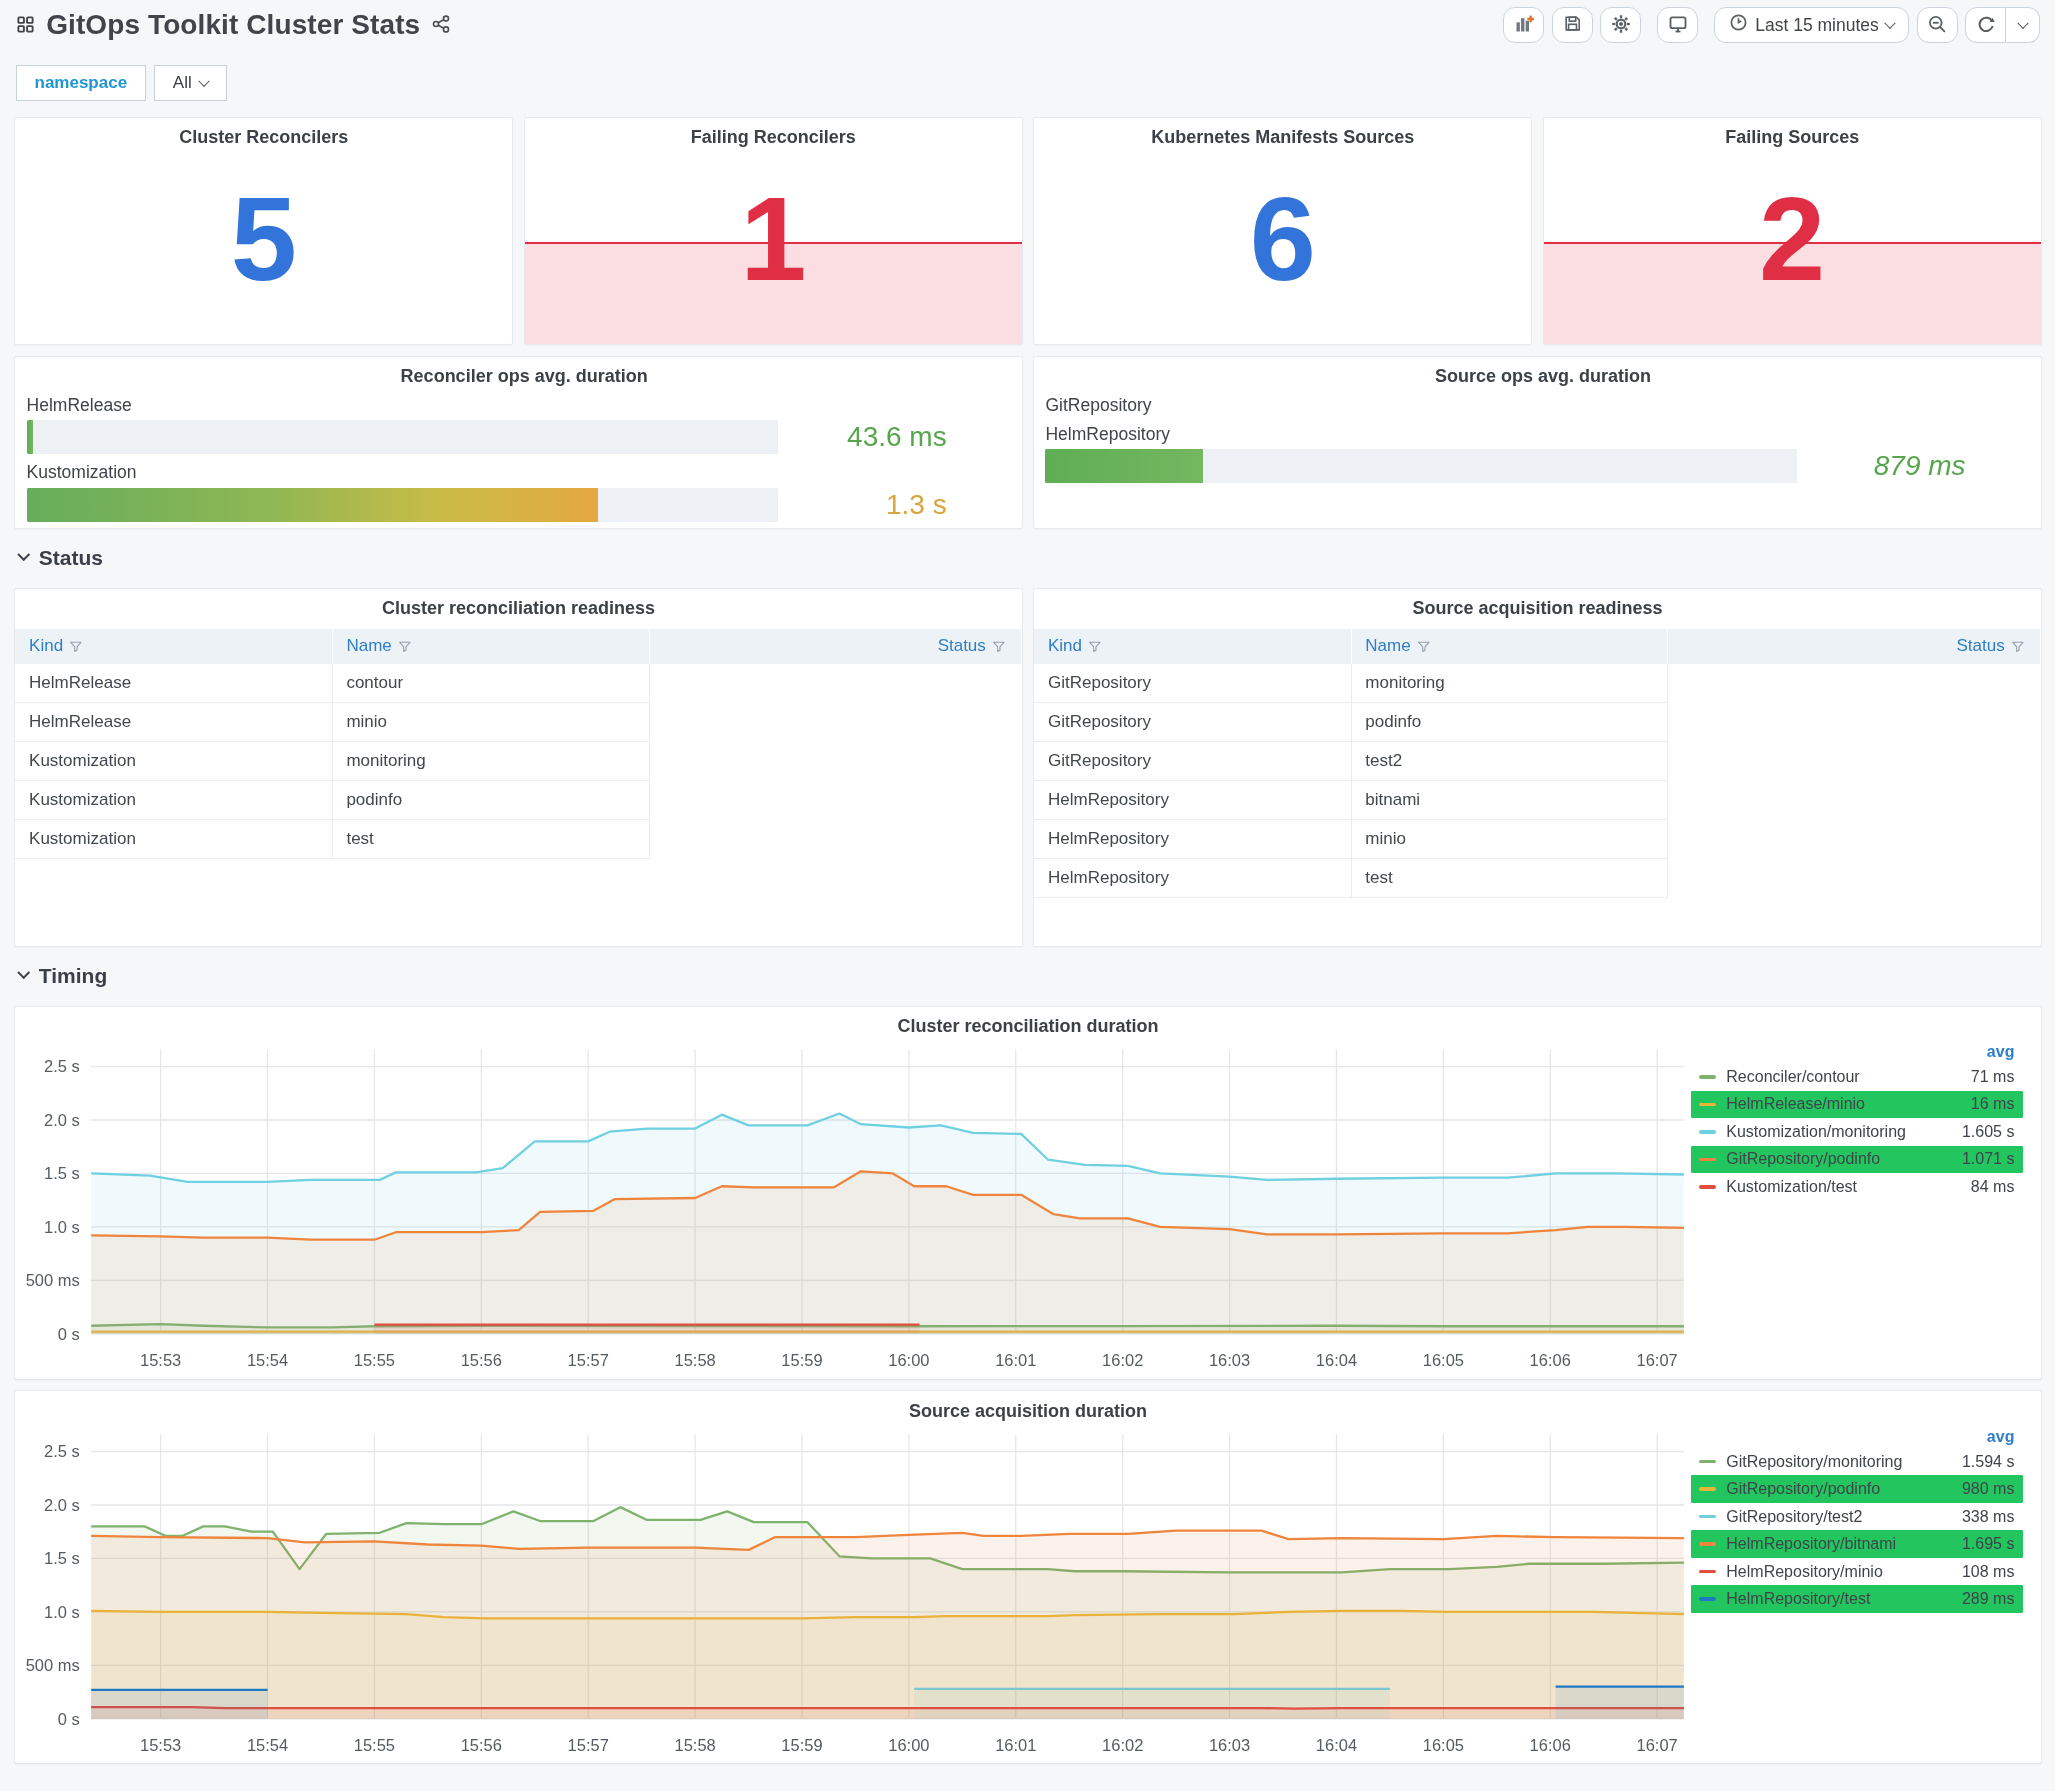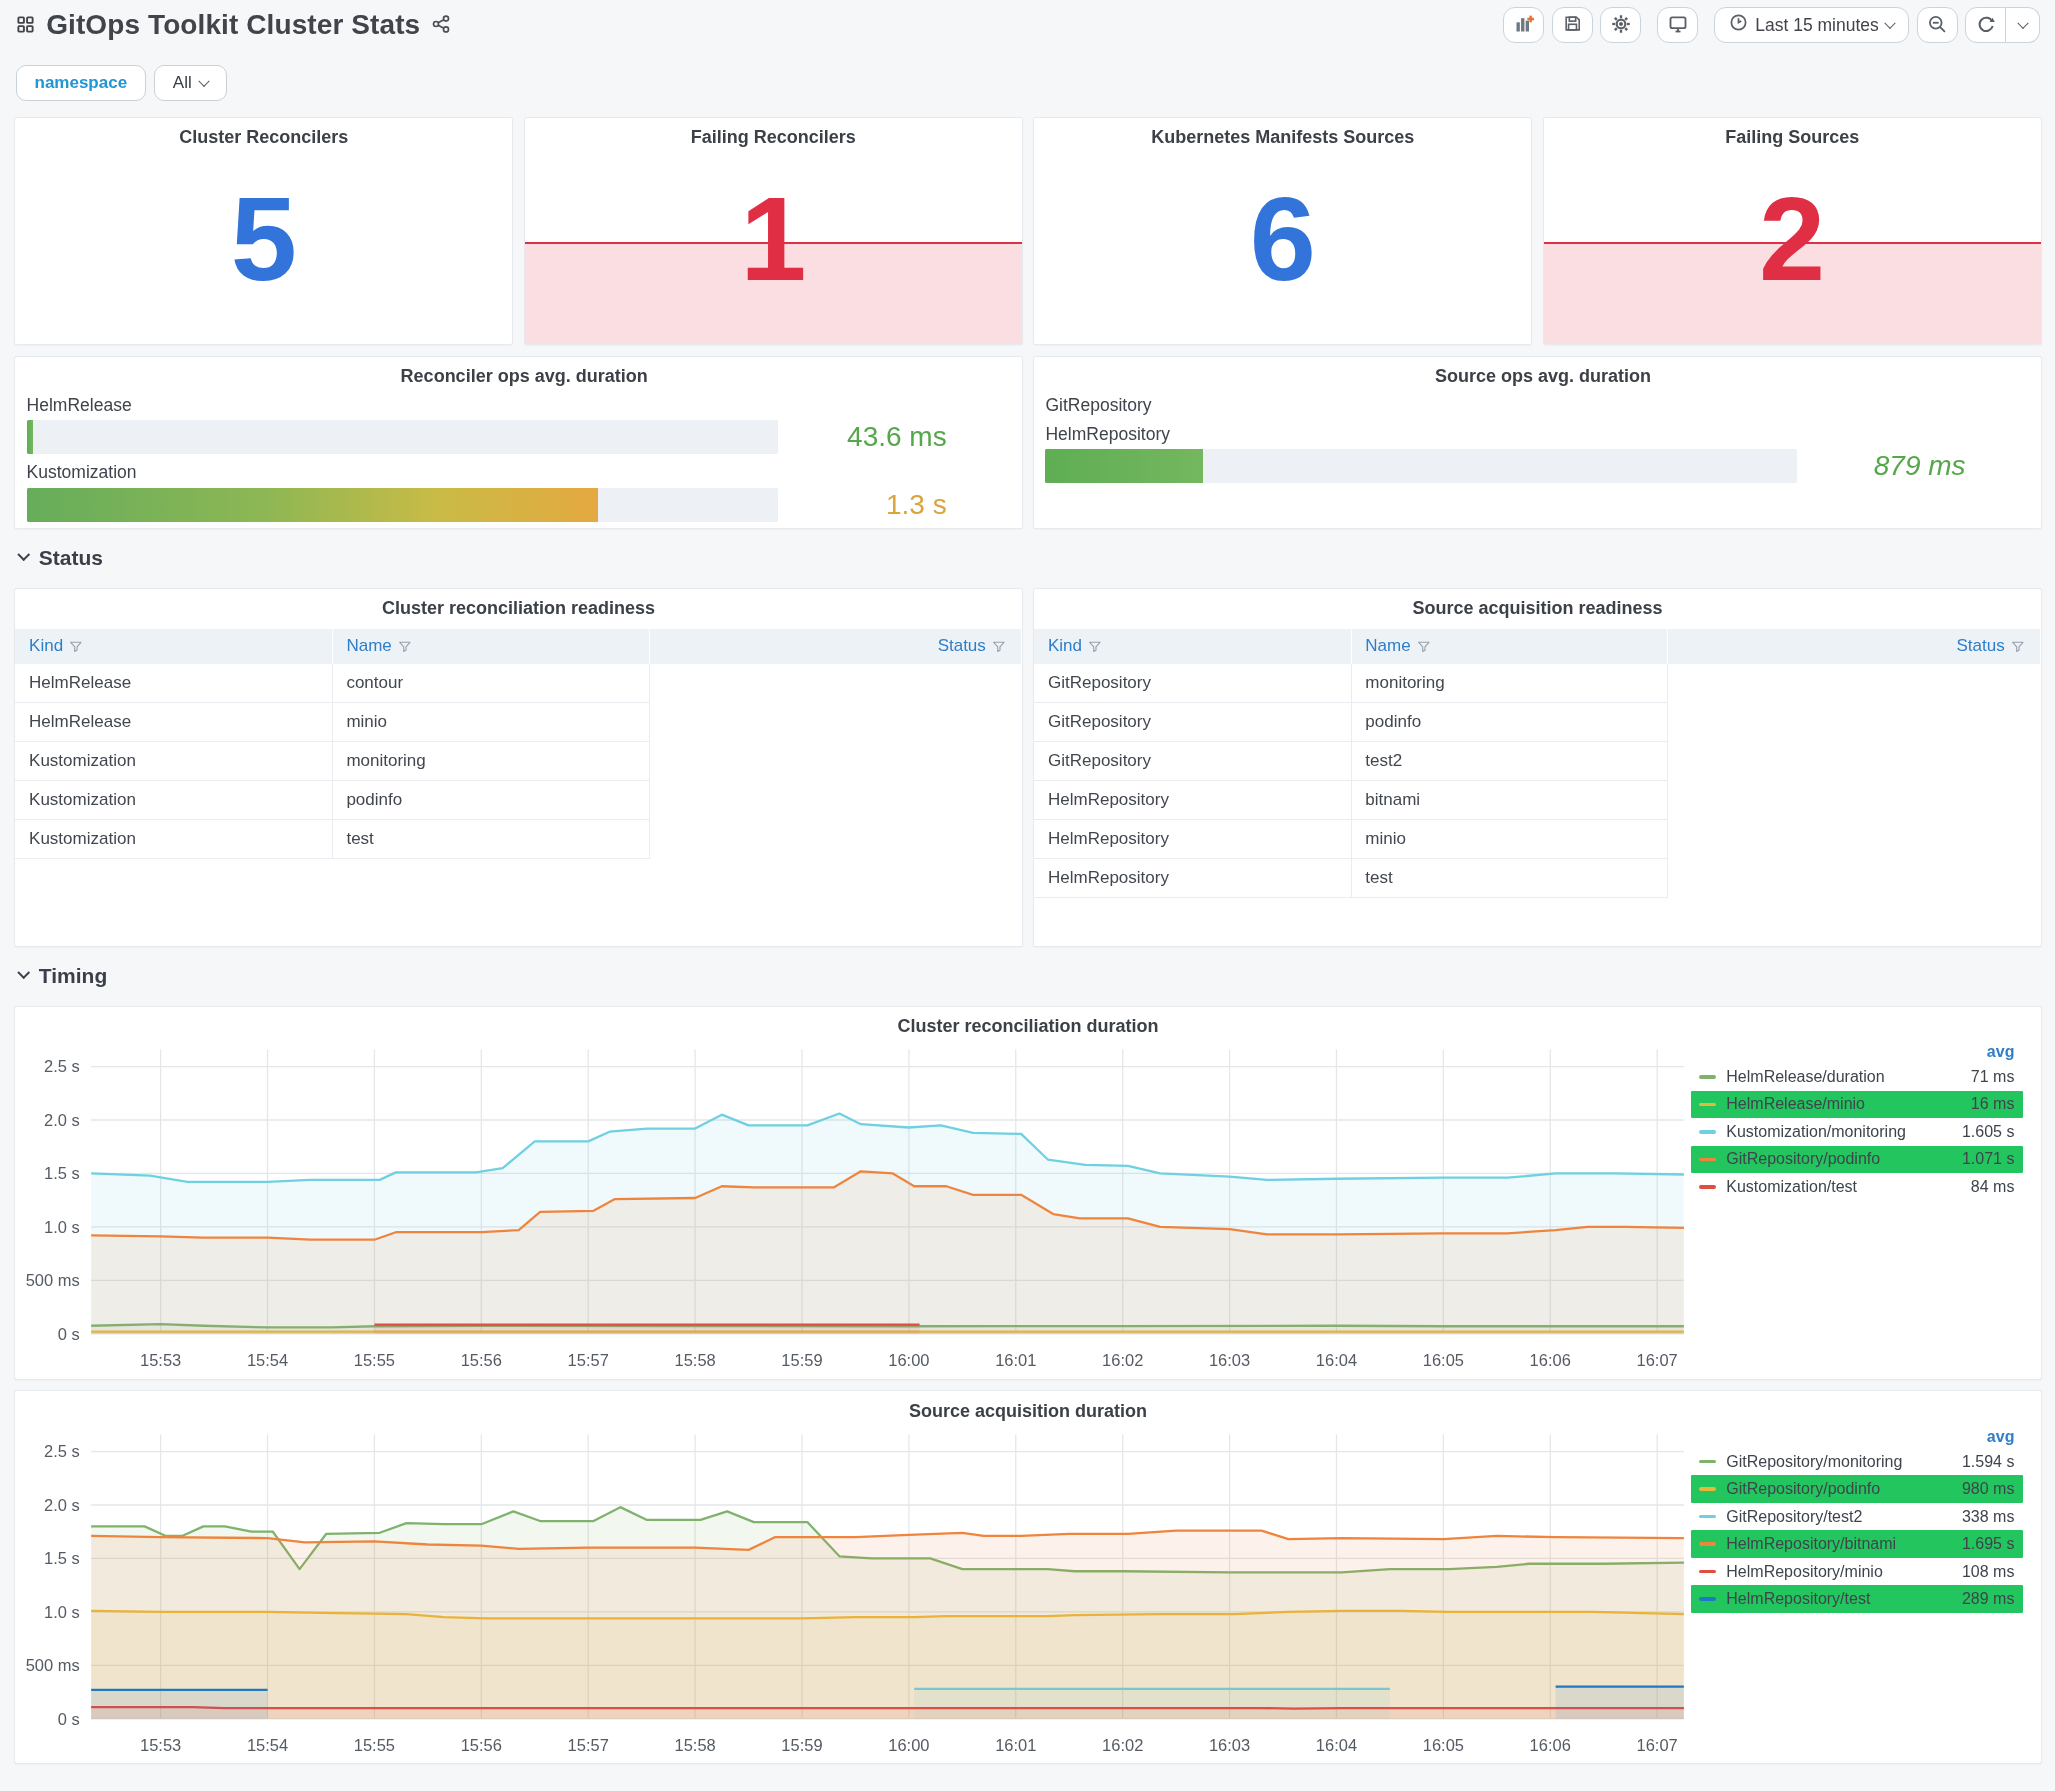--- a/index.html
+++ b/index.html
@@ -15,21 +15,21 @@
   .tool-btn.group-gap { margin-left:16px; }
   .time-btn { font-size:17.5px; color:#41444b; padding:0 13.7px; }
   .btn-pair { display:inline-flex; margin-left:7.5px; }
   .btn-pair .tool-btn { margin-left:0; }
   .btn-pair .tool-btn:first-child { border-top-right-radius:0; border-bottom-right-radius:0; }
   .btn-pair .tool-btn:last-child { border-left:none; border-top-left-radius:0; border-bottom-left-radius:0; min-width:34px; }
   .chev { display:inline-block; width:8px; height:8px; border-right:1.9px solid #5a6066; border-bottom:1.9px solid #5a6066; transform:rotate(45deg) translate(-1.2px,-1.2px); }
 
   
   .submenu { padding:15px 16px 16px; display:flex; gap:8.7px; }
-  .chip { height:36px; background:#fff; border:1.2px solid #c6d1da; border-radius:10px; display:inline-flex; align-items:center; padding:0 17.5px; font-size:17px; gap:8.7px;justify-content:center; }
+  .chip { height:36px; background:#fff; border:1.2px solid #c6d1da; border-radius:0; display:inline-flex; align-items:center; padding:0 17.5px; font-size:17px; gap:8.7px;justify-content:center; }
   .chip .var-label { color:#2196d5; font-weight:bold; }
   .chip .var-value { color:#3a3f48; }
 
   
   main { padding:0 14.4px; }
   .row { display:flex; gap:10.6px; margin-bottom:10.6px; }
   .panel { background:#fff; border:1.2px solid #e6e9ed; border-radius:2.5px; position:relative; overflow:hidden; box-shadow:0 0.6px 1.2px rgba(0,0,0,.03); }
   .panel-title { text-align:center; font-size:18px; font-weight:600; color:#3c4148; padding-top:9.4px; position:relative; z-index:3; }
 
   
@@ -430,21 +430,21 @@
               <text x="2082.51677852349" y="502" text-anchor="middle" font-size="26" fill="#555b63">16:04</text>
               <text x="2250.973154362416" y="502" text-anchor="middle" font-size="26" fill="#555b63">16:05</text>
               <text x="2419.429530201342" y="502" text-anchor="middle" font-size="26" fill="#555b63">16:06</text>
               <text x="2587.8859060402683" y="502" text-anchor="middle" font-size="26" fill="#555b63">16:07</text>
             </svg>
           </div>
           <div class="legend">
             <div class="legend-header">avg</div>
             <div class="legend-item">
               <span class="legend-swatch" style="background: rgb(126, 178, 109);"></span>
-              <span class="legend-series-name">HelmRelease/duration</span>
+              <span class="legend-series-name">Reconciler/contour</span>
               <span class="legend-series-value">71 ms</span>
             </div>
             <div class="legend-item striped">
               <span class="legend-swatch" style="background: rgb(234, 184, 57);"></span>
               <span class="legend-series-name">HelmRelease/minio</span>
               <span class="legend-series-value">16 ms</span>
             </div>
             <div class="legend-item">
               <span class="legend-swatch" style="background: rgb(110, 208, 224);"></span>
               <span class="legend-series-name">Kustomization/monitoring</span>

